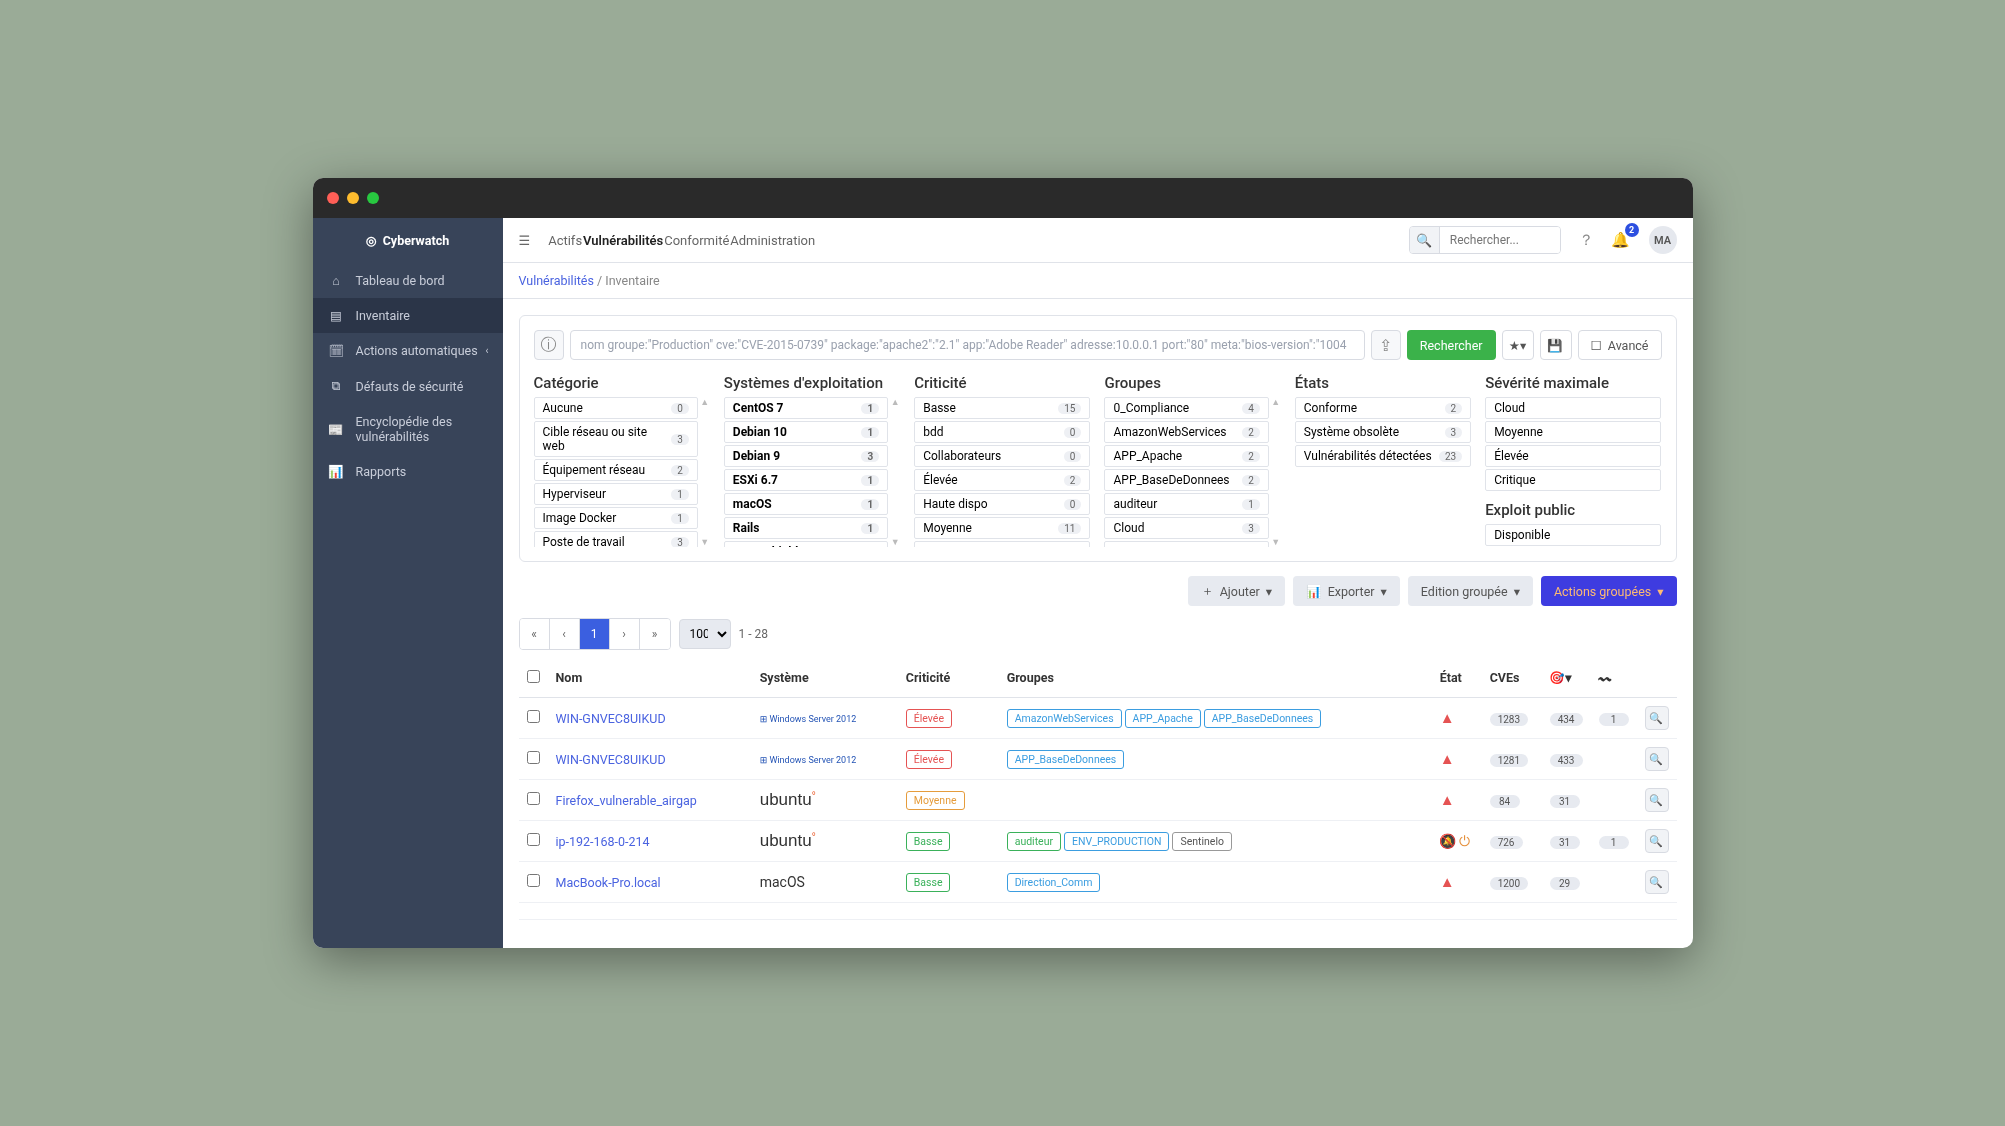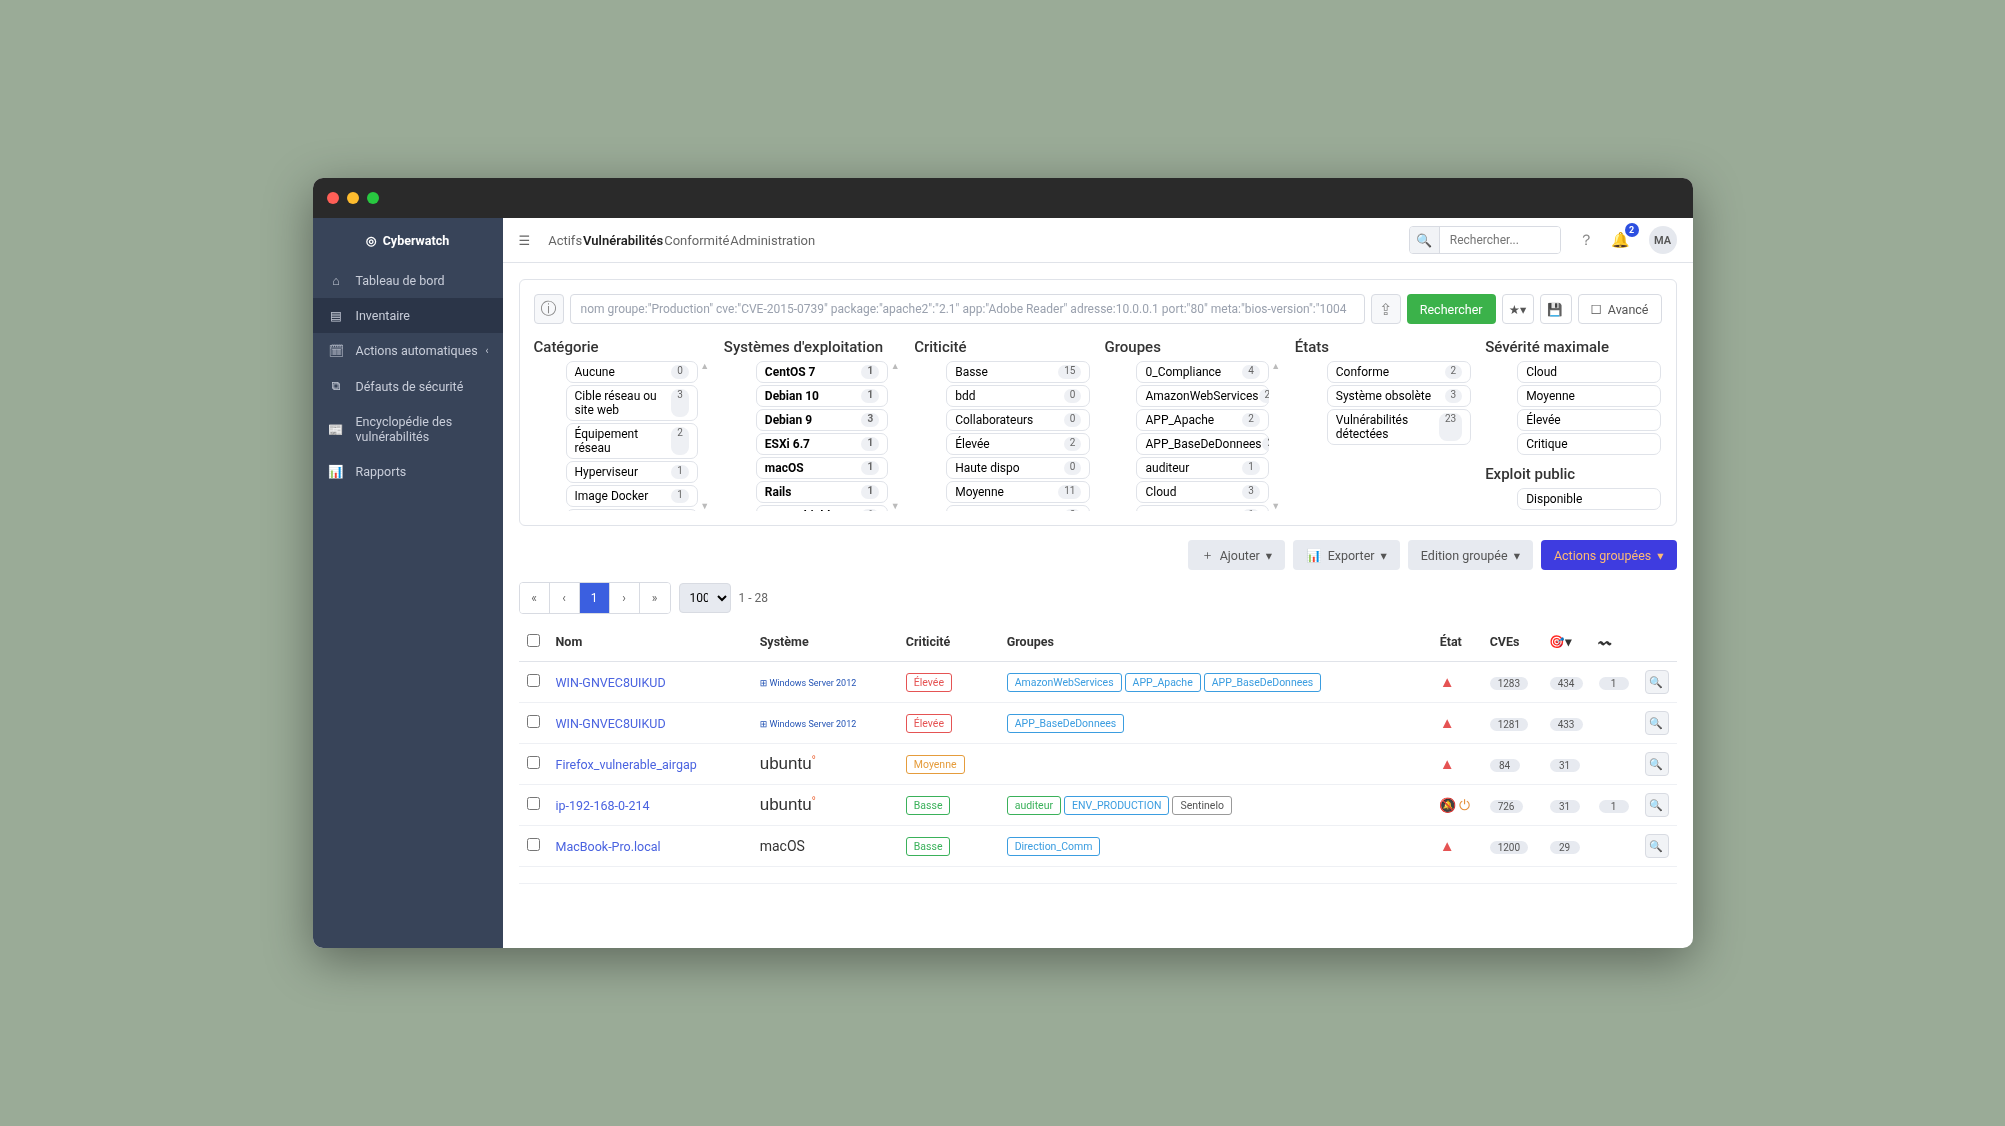--- a/index.html
+++ b/index.html
@@ -36,21 +36,21 @@
 .big-search { flex: 1; height: 30px; border: 1px solid #d8dbe2; border-radius: 4px; padding: 0 10px; font-size: 12px; outline: none; color: #333; }
 .big-search::placeholder { color: #9aa1ae; }
 .btn { height: 30px; padding: 0 12px; border-radius: 4px; font-size: 12.5px; display: inline-flex; align-items: center; gap: 6px; cursor: pointer; border: 1px solid transparent; }
 .btn-green { background: #3bb24a; color: #fff; }
 .btn-light { background: #fff; border-color: #d8dbe2; color: #555; }
 .icon-btn { width: 32px; justify-content: center; padding: 0; }
 .facets { display: flex; gap: 14px; font-size: 12px; }
 .facet-col { flex: 1; min-width: 0; }
 .facet-title { font-size: 15px; color: #333; margin-bottom: 5px; font-weight: 500; }
 .facet-list { display: flex; flex-direction: column; gap: 2px; max-height: 150px; overflow: hidden; }
-.facet-item { display: flex; justify-content: space-between; border: 1px solid #e0e3e9; border-radius: 7px; padding: 3px 8px; cursor: pointer; background: #fff; margin-left: 32px; }
+.facet-item { display: flex; justify-content: space-between; align-items: center; border: 1px solid #e0e3e9; border-radius: 2px; padding: 3px 8px; cursor: pointer; background: #fff; }
 .facet-item .count { background: #eef0f4; border-radius: 8px; padding: 0 6px; font-size: 10px; color: #666; }
 .scroll-hint { width: 10px; display: flex; flex-direction: column; justify-content: space-between; align-items: center; color: #bbb; font-size: 9px; }
 .actions-row { display: flex; justify-content: flex-end; gap: 8px; margin-bottom: 12px; }
 .btn-grey { background: #e7eaf0; color: #555; }
 .btn-blue { background: #3e3ce0; color: #fdba74; }
 .pager-row { display: flex; align-items: center; gap: 8px; margin-bottom: 8px; font-size: 12px; }
 .pager { display: flex; border: 1px solid #d8dbe2; border-radius: 4px; overflow: hidden; }
 .pager button { width: 30px; height: 30px; border: none; border-right: 1px solid #d8dbe2; background: #fff; cursor: pointer; color: #666; font-size: 12px; }
 .pager button:last-child { border-right: none; }
 .pager button.active { background: #3b5fe0; color: #fff; }
@@ -132,20 +132,25 @@
         <div class="search-box">
           <span class="sicon">🔍</span>
           <input placeholder="Rechercher..." style="">
         </div>
         <span class="tb-icon">？</span>
         <span class="tb-icon">🔔
           <span class="bell-badge">2</span>
         </span>
         <span class="avatar">MA</span>
       </div>
+      <div class="breadcrumb">
+        <a href="#">Vulnérabilités</a>
+        <span> / </span>
+        <span>Inventaire</span>
+      </div>
       <div class="content">
         <div class="search-panel">
           <div class="search-row">
             <div class="info-btn">ⓘ</div>
             <input class="big-search" placeholder="nom groupe:&quot;Production&quot; cve:&quot;CVE-2015-0739&quot; package:&quot;apache2&quot;:&quot;2.1&quot; app:&quot;Adobe Reader&quot; adresse:10.0.0.1 port:&quot;80&quot; meta:&quot;bios-version&quot;:&quot;1004" style="">
             <div class="info-btn">⇪</div>
             <div class="btn btn-green">
                 <span>Rechercher</span>
               </div>
             <div class="btn btn-light icon-btn">★▾</div>

